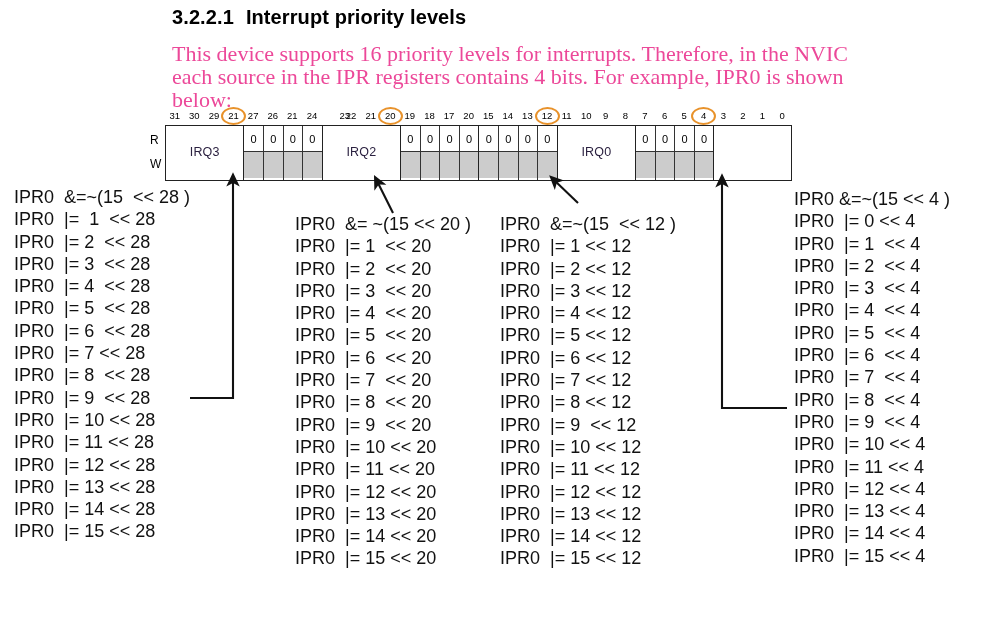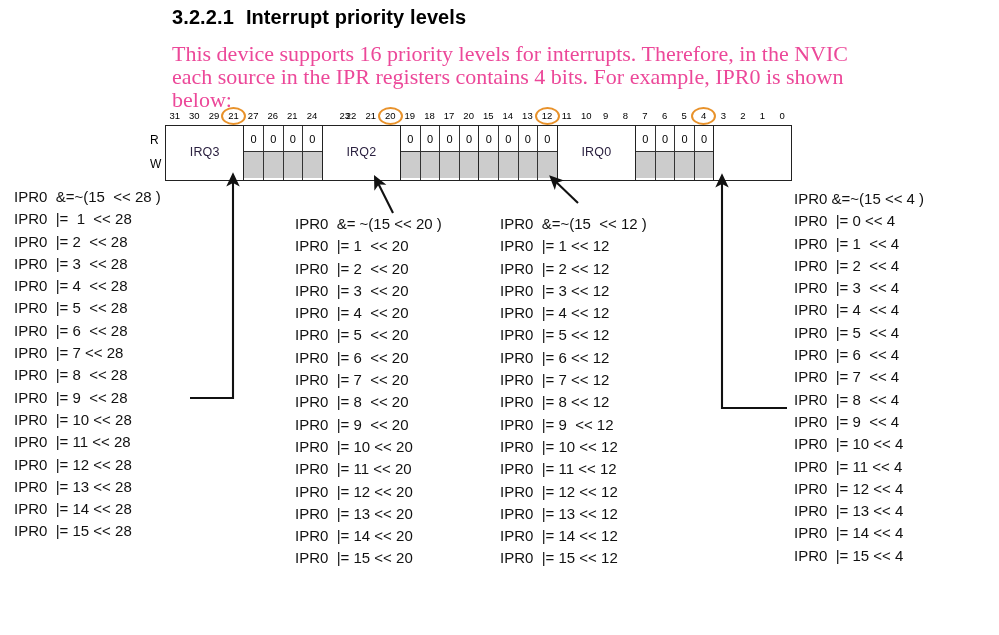--- a/index.html
+++ b/index.html
@@ -92,21 +92,21 @@
   #rw-labels .rl{top:8px;}
   #rw-labels .wl{top:32px;}
 
   
   #arrows{position:absolute;left:0;top:0;width:999px;height:635px;pointer-events:none;}
 
   
   .codecol{
     position:absolute;
     font-family:"Liberation Sans", sans-serif;
-    font-size:15px;
+    font-size:18px;
     line-height:22.3px;
     color:#111;
     white-space:pre;
   }
   .codecol .ln{height:22.3px;}
 
   #col1{left:14px;top:186px;}
   #col2{left:295px;top:213px;}
   #col3{left:500px;top:213px;}
   #col4{left:794px;top:188px;}

